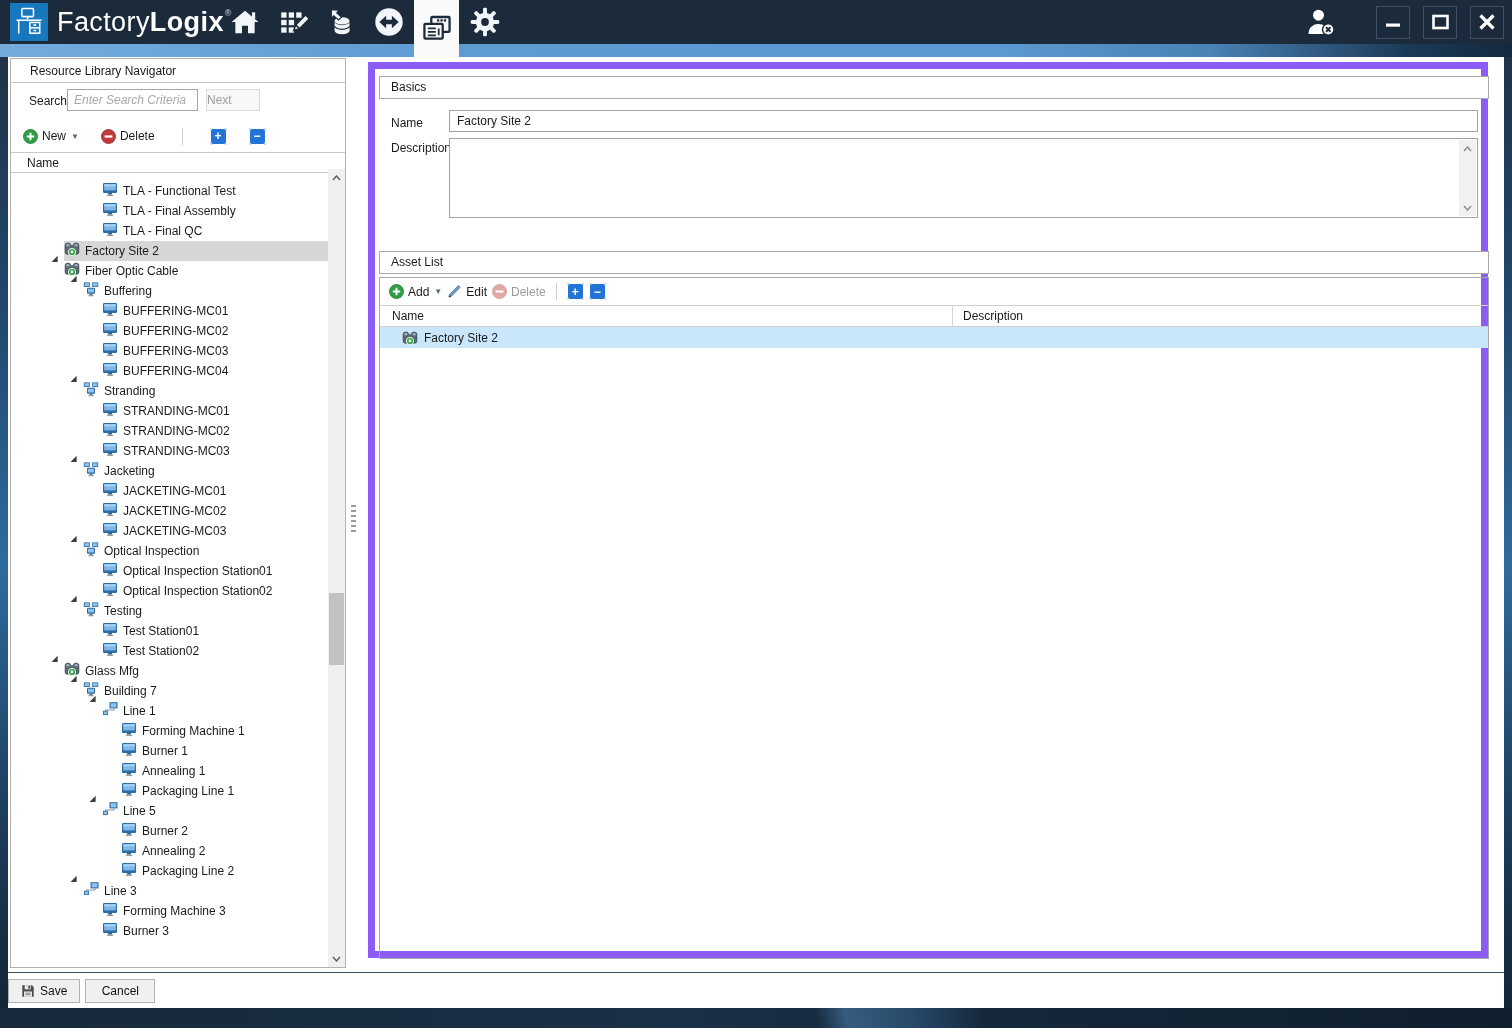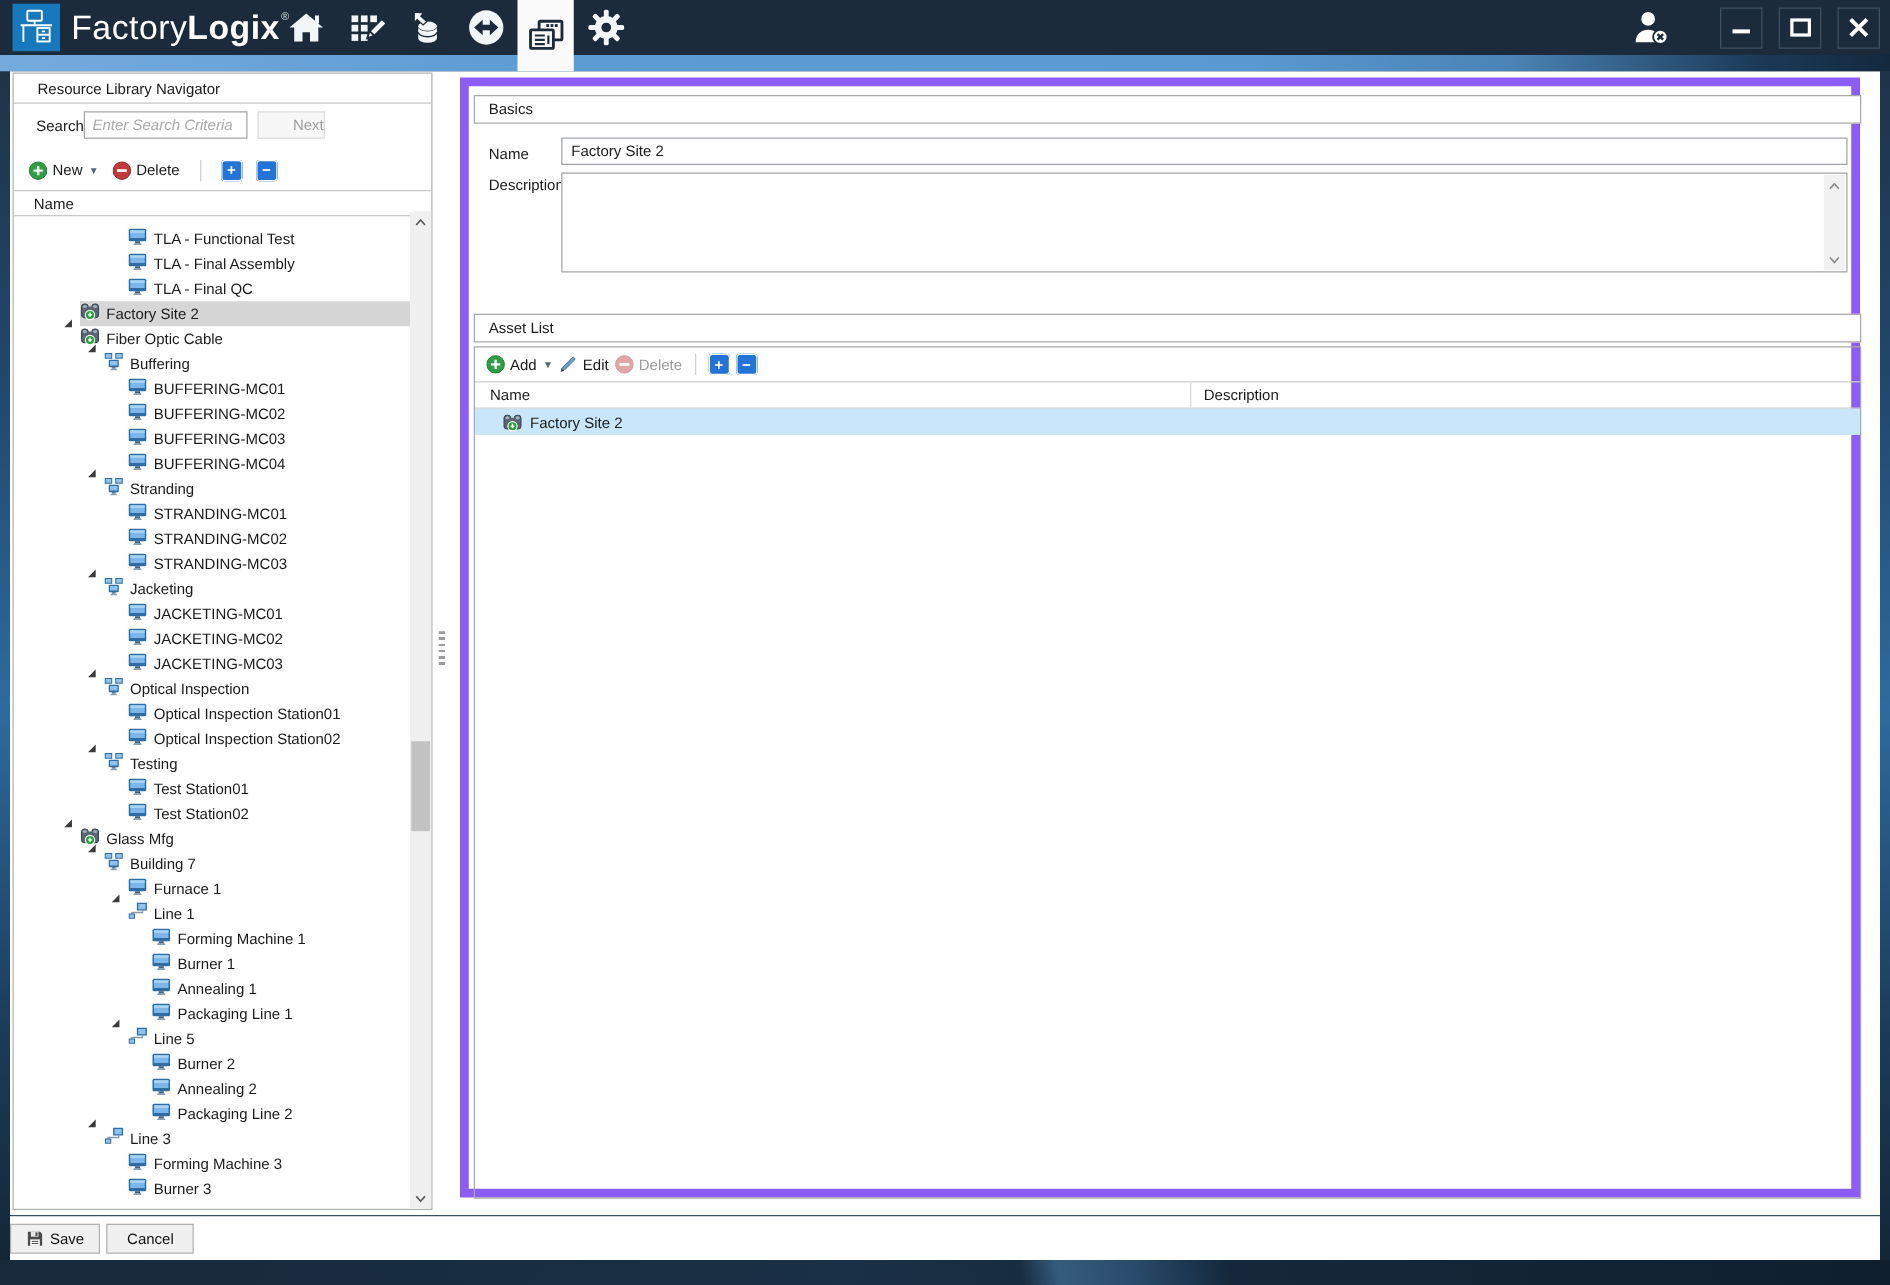--- a/index.html
+++ b/index.html
@@ -28,22 +28,22 @@
   
   .inner { position:absolute; top:57px; left:8px; width:1496px; height:951px; background:#fff; z-index:4; }
 
   
   .left-panel { position:absolute; left:2px; top:1px; width:336px; height:910px; background:#fff; border:1px solid #b2b2b2; font-size:12px; color:#1b1b1b; }
   .lp-header { height:24px; line-height:24px; padding-left:19px; border-bottom:1px solid #c6c6c6; }
   .lp-search { position:relative; height:36px; }
   .lp-search .lbl { position:absolute; left:18px; top:11px; }
   .lp-search input { position:absolute; left:56px; top:6px; width:131px; height:22px; border:1px solid #a5a5a5; padding:0 6px; font-size:12px; font-family:"Liberation Sans",sans-serif; color:#6d28d9; }
   .lp-search input::placeholder { color:#a9a9a9; font-style:italic; }
-  .next-btn { position:absolute; left:195px; top:6px; width:54px; height:22px; background:#f7f7f7; border:1px solid #dcdcdc; color:#9e9e9e; font-size:12px; text-align:right; line-height:20px; }
-  .lp-toolbar { display:flex; align-items:center; height:28px; padding-left:12px; margin-top:3px; gap:11px; }
+  .next-btn { position:absolute; left:195px; top:6px; width:54px; height:22px; background:#f7f7f7; border:1px solid #dcdcdc; color:#9e9e9e; font-size:12px; text-align:left; line-height:20px; }
+  .lp-toolbar { display:flex; align-items:center; height:28px; padding-left:12px; margin-top:3px; gap:22px; }
   .tool-item { display:flex; align-items:center; gap:4px; cursor:pointer; color:#1b1b1b; }
   .tool-item.disabled { color:#9b9b9b; cursor:default; }
   .tool-item.disabled svg { opacity:.45; }
   .caret { font-size:8px; color:#53677a; margin-left:1px; }
   .vsep { width:1px; height:17px; background:#d0d0d0; margin:0 5px; }
   .sq-btn { width:17px; height:17px; border-radius:3px; background:#2374d6; display:flex; align-items:center; justify-content:center; cursor:pointer; box-shadow:inset 0 0 0 1px #fff, inset 0 0 0 2px #2374d6; color:#fff; font-size:12px; font-weight:700; line-height:1; }
   .lp-colheader { height:21px; line-height:20px; border-top:1px solid #c9c9c9; border-bottom:1px solid #c9c9c9; padding-left:16px; margin-top:2px; }
   .lp-tree { position:absolute; left:0; top:110px; right:17px; bottom:0; overflow:hidden; }
   .trow { height:20px; display:flex; align-items:center; white-space:nowrap; cursor:default; }
   .texp { width:19px; flex:0 0 19px; font-size:8px; color:#3c3c3c; text-align:center; line-height:20px; }
@@ -655,35 +655,20 @@
                   <rect x="4" y="6.8" width="8" height="6" rx="0.8" fill="#2e6da4"></rect>
                   <rect x="5" y="7.8" width="6" height="3.6" fill="#8fc3ee"></rect>
                   <rect x="6.5" y="12.8" width="3" height="1.1" fill="#44617c"></rect>
                   <path d="M5 15.2 h6 l-.8-1.2 h-4.4 z" fill="#8aa0b4"></path>
                 </svg>
               </span>
               <span class="tlabel">Building 7</span>
             </span>
           </div>
           <div class="trow" style="padding-left: 72px;">
-            <span class="texp"></span>
-            <span class="tsel">
-              <span class="ticon">
-                <svg width="16" height="16" viewBox="0 0 16 16">
-                  <rect x="1" y="2" width="14" height="10" rx="1.2" fill="#2e6da4"></rect>
-                  <rect x="2.2" y="3.2" width="11.6" height="6.2" fill="#7db6e8"></rect>
-                  <rect x="2.2" y="3.2" width="11.6" height="2.2" fill="#a8d2f4"></rect>
-                  <rect x="6" y="12" width="4" height="1.6" fill="#44617c"></rect>
-                  <path d="M4.5 15 h7 l-1-1.6 h-5 z" fill="#8aa0b4"></path>
-                </svg>
-              </span>
-              <span class="tlabel">Furnace 1</span>
-            </span>
-          </div>
-          <div class="trow" style="padding-left: 72px;">
             <span class="texp">◢</span>
             <span class="tsel">
               <span class="ticon">
                 <svg width="16" height="16" viewBox="0 0 16 16">
                   <path d="M3.5 12.5 V9 H12 V7.5" stroke="#8a99a8" stroke-width="1.1" fill="none"></path>
                   <rect x="7.5" y="1.2" width="8" height="6.2" fill="#2e6da4"></rect>
                   <rect x="8.6" y="2.2" width="5.8" height="4.2" fill="#8fc3ee"></rect>
                   <rect x="1" y="9.8" width="5" height="4.2" fill="#2e6da4"></rect>
                   <rect x="1.8" y="10.6" width="3.4" height="2.6" fill="#8fc3ee"></rect>
                 </svg>

